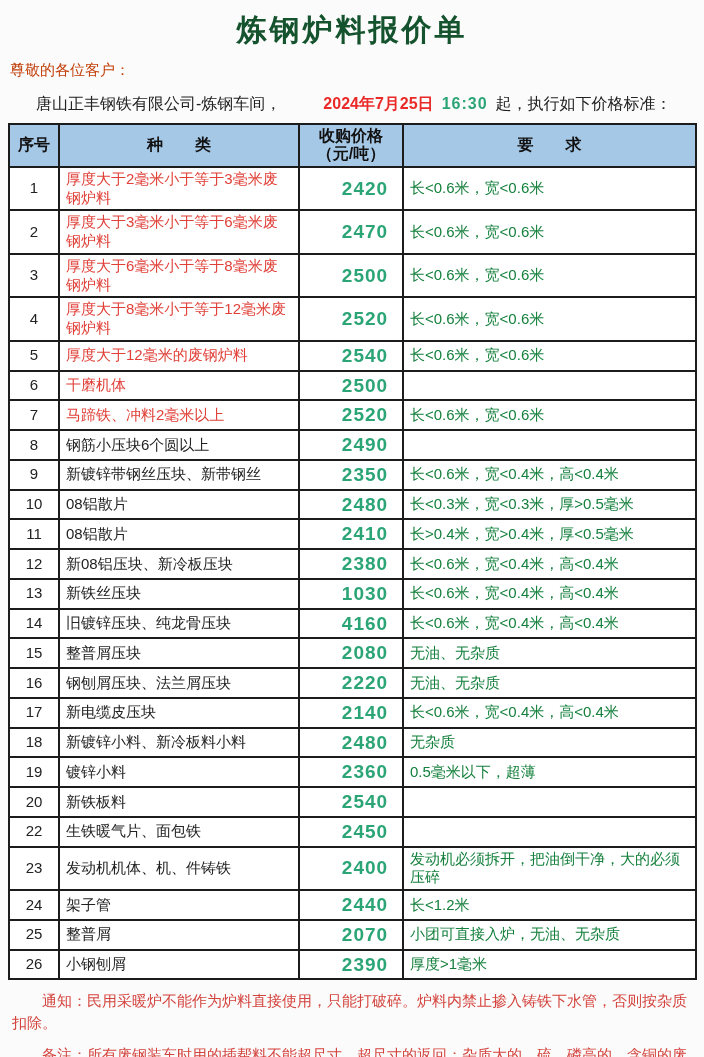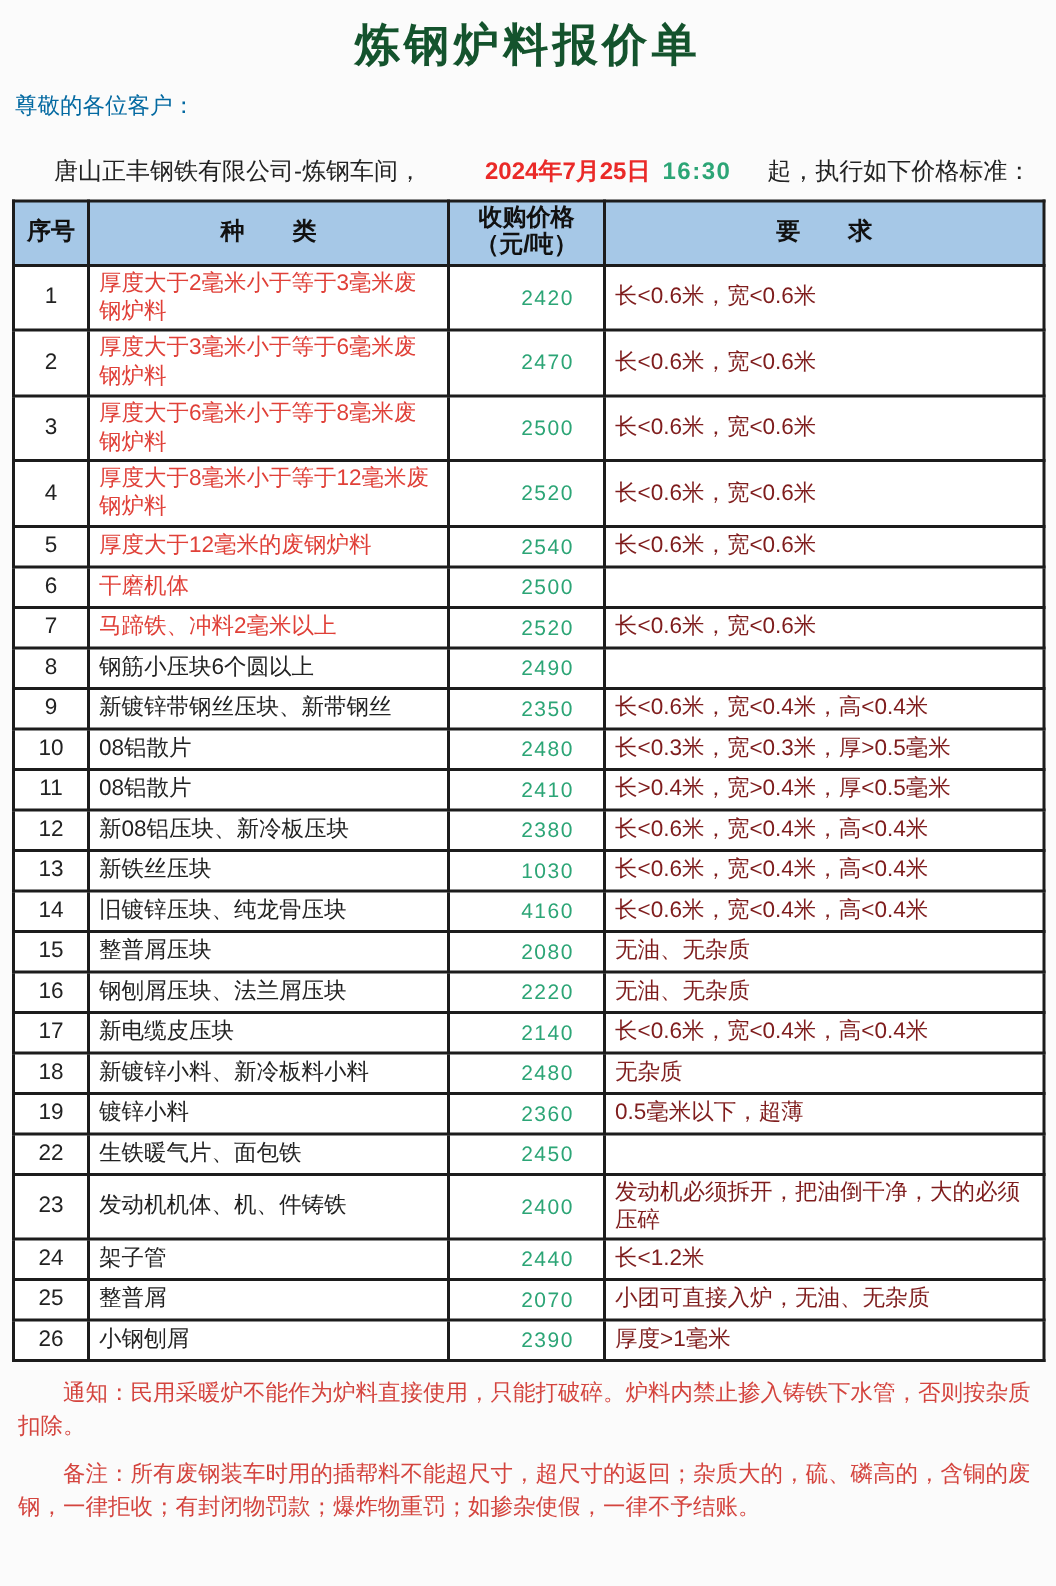--- a/index.html
+++ b/index.html
@@ -8,43 +8,43 @@
     background:#fbfbfb;
     font-family:"Liberation Sans","DejaVu Sans",sans-serif;
     color:#1c1c1c;
     -webkit-font-smoothing:antialiased;
   }
   .sheet{padding:6px 8px 0 8px;}
   .title{
     text-align:center;font-size:30px;font-weight:bold;
     letter-spacing:3px;margin:4px 0 10px 0;color:#14532d;
   }
-  .greeting{font-size:15px;margin:0 0 24px 2px;color:#0369a1;}
+  .greeting{font-size:15px;margin:0 0 14px 2px;color:#c2410c;}
   .intro{font-size:16px;margin:0 0 8px 28px;color:#222;}
   .intro .date{color:var(--date-red);font-weight:bold;margin-left:42px;}
-  .intro .time{color:var(--time-green);font-weight:bold;margin-left:8px;margin-right:24px;letter-spacing:1px;}
+  .intro .time{color:var(--time-green);font-weight:bold;margin-left:8px;margin-right:8px;letter-spacing:1px;}
   table{
     border-collapse:collapse;width:687px;margin:0 auto;
     table-layout:fixed;background:#fff;
   }
   th,td{border:2px solid var(--border);padding:2px 6px;box-sizing:border-box;}
   thead th{
     background:var(--header-bg);
     font-size:16px;font-weight:bold;color:#111;
     text-align:center;height:40px;line-height:1.15;
   }
   td{height:27px;font-size:15px;line-height:1.25;}
   .col-no{text-align:center;color:#222;}
   .col-kind{color:#222;margin-top:18px;}
   .col-kind.red{color:var(--category-red);}
   .col-price{
     text-align:center;color:var(--price-green);
-    font-size:14px;letter-spacing:1px;font-weight:normal;padding-left:34px;
-  }
-  .col-req{color:#7f1d1d;}
+    font-size:19px;letter-spacing:1px;font-weight:bold;padding-left:34px;
+  }
+  .col-req{color:#15803d;}
   .note{
     color:var(--note-red);font-size:15px;line-height:1.45;
     margin:10px 4px 0 4px;text-indent:2em;
   }
 </style>
 </head>
 <body>
 
 <div class="sheet">
 
@@ -183,20 +183,26 @@
           <td class="col-price">2480</td>
           <td class="col-req">无杂质</td>
         </tr>
         <tr>
           <td class="col-no">19</td>
           <td class="col-kind">镀锌小料</td>
           <td class="col-price">2360</td>
           <td class="col-req">0.5毫米以下，超薄</td>
         </tr>
         <tr>
+          <td class="col-no">20</td>
+          <td class="col-kind">新铁板料</td>
+          <td class="col-price">2540</td>
+          <td class="col-req"></td>
+        </tr>
+        <tr>
           <td class="col-no">22</td>
           <td class="col-kind">生铁暖气片、面包铁</td>
           <td class="col-price">2450</td>
           <td class="col-req"></td>
         </tr>
         <tr>
           <td class="col-no">23</td>
           <td class="col-kind">发动机机体、机、件铸铁</td>
           <td class="col-price">2400</td>
           <td class="col-req">发动机必须拆开，把油倒干净，大的必须压碎</td>

